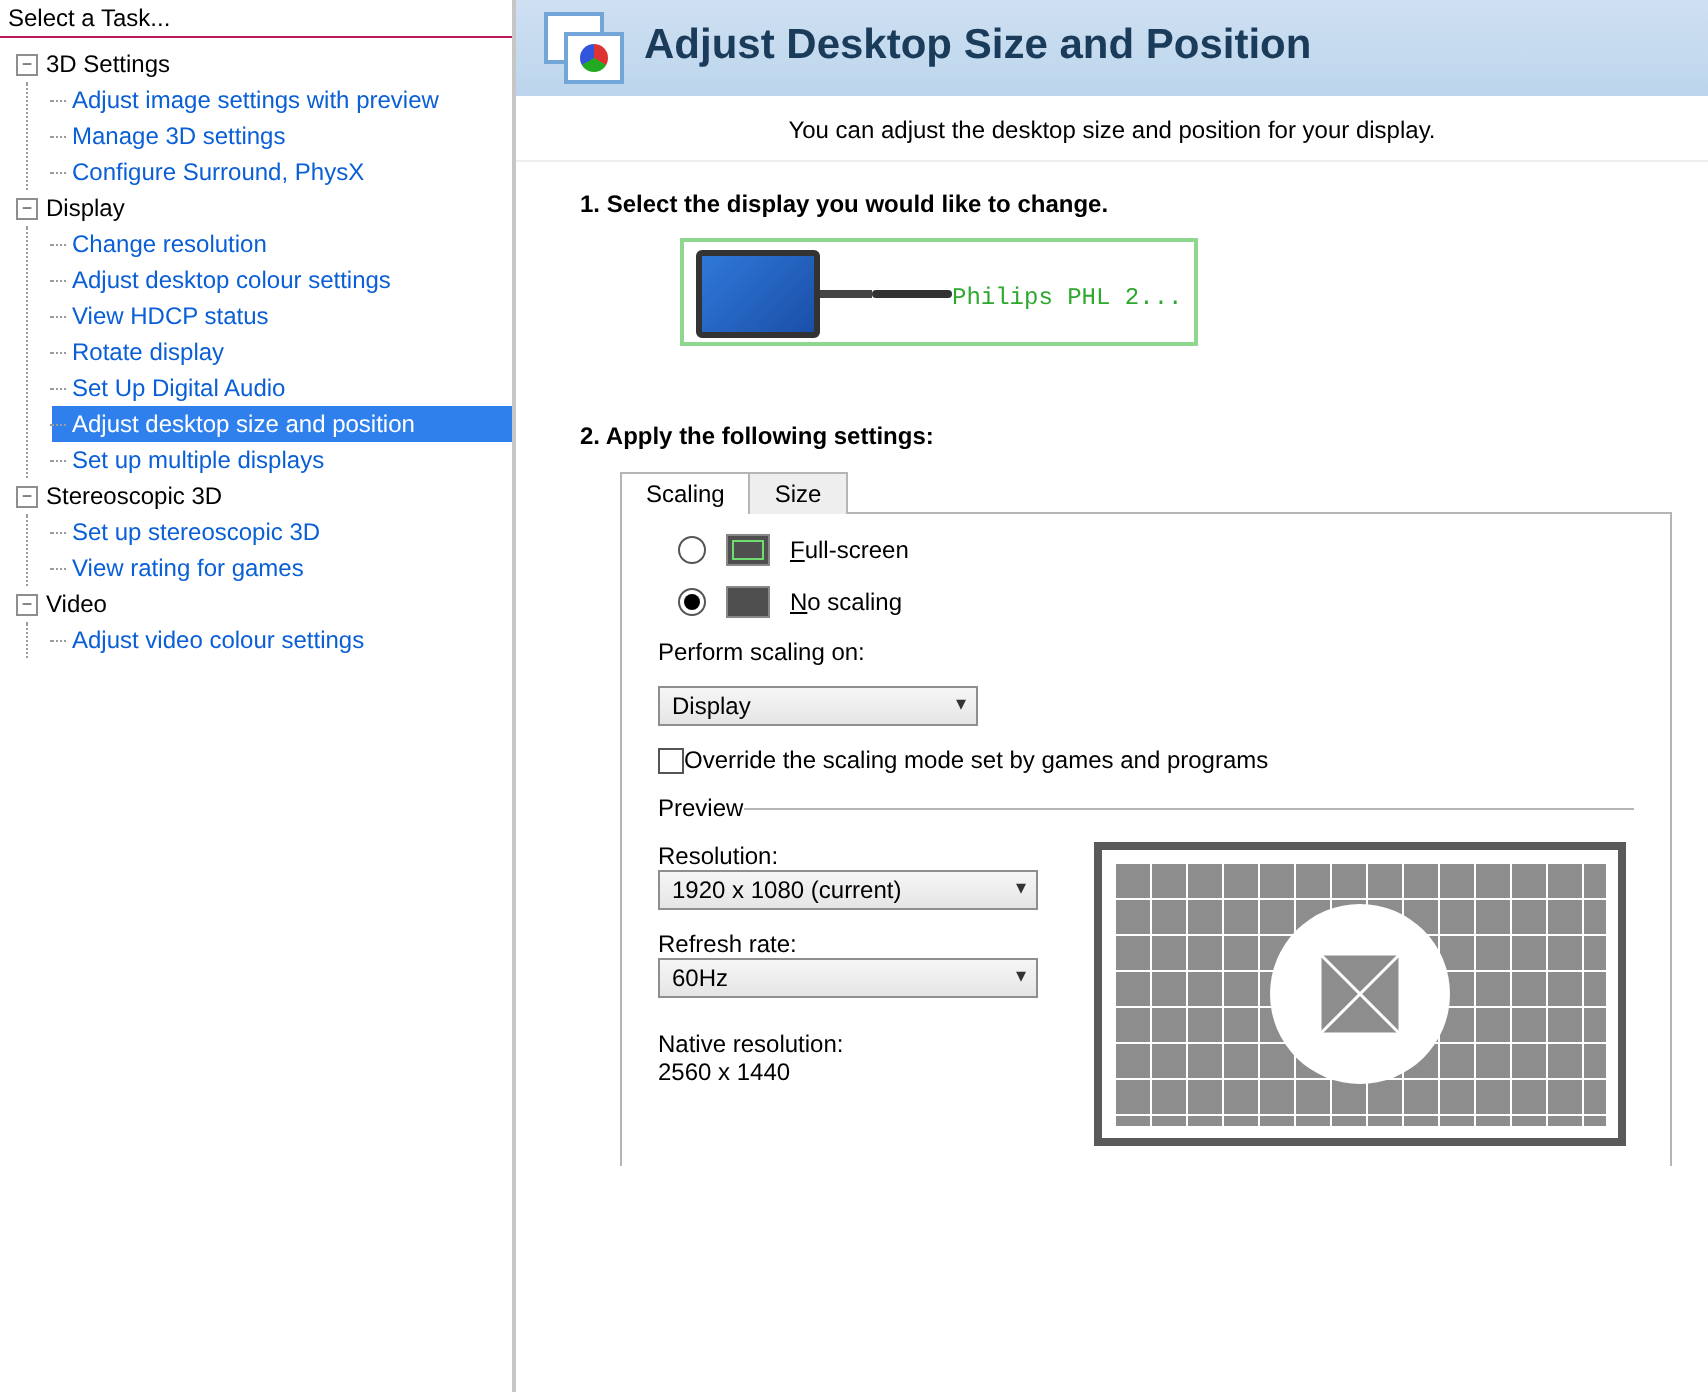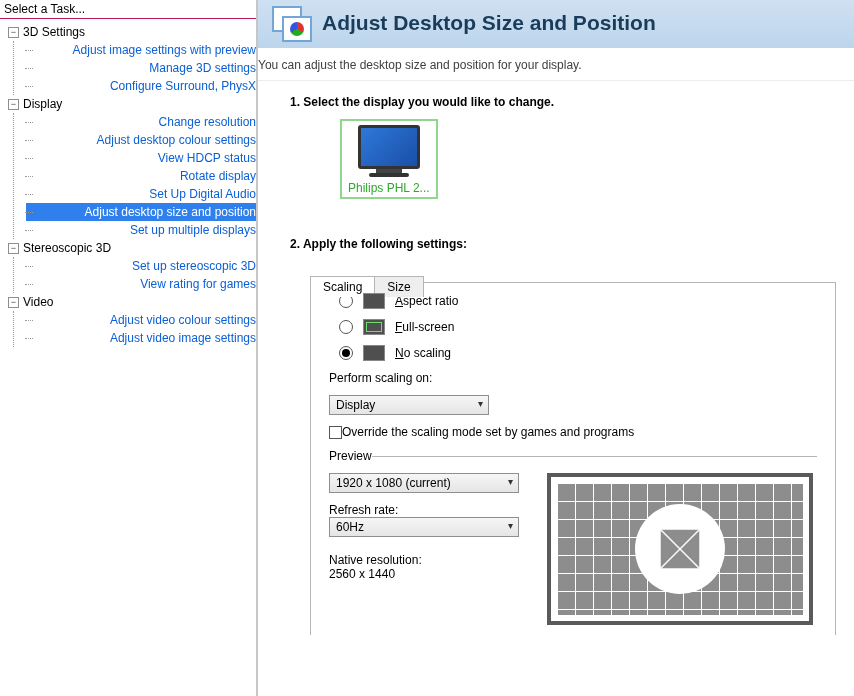--- a/index.html
+++ b/index.html
@@ -54,21 +54,20 @@
     margin-left: 5px;
     padding-left: 12px;
     border-left: 1px dotted #9b9b9b;
   }
   .tree-leaf {
     position: relative;
     padding: 1px 0 1px 10px;
     color: #0a5fd6;
     cursor: pointer;
     white-space: nowrap;
-    text-align: right;
   }
   .tree-leaf::before {
     content: "";
     position: absolute;
     left: -1px; top: 9px;
     width: 8px; border-top: 1px dotted #9b9b9b;
   }
   .tree-leaf.selected {
     background: #2f80ed;
     color: #fff;
@@ -107,47 +106,47 @@
   .header-icon .front .dot { width: 14px; height: 14px; border-radius: 50%;
     background: conic-gradient(#d33 0 120deg, #2a2 120deg 240deg, #35d 240deg 360deg);
   }
   .header h1 {
     margin: 0;
     font-size: 21px;
     font-weight: 700;
     color: #1a3c5a;
   }
   .subtitle {
-    text-align: left;
+    text-align: center;
     padding: 10px 0 8px 0;
     font-size: 12px;
-    color: #404040;
+    color: #000000;
   }
   .body {
     flex: 1;
     overflow-y: auto;
     padding: 6px 18px 24px 32px;
     border-top: 1px solid #eee;
   }
   .step-label {
     font-weight: 700;
     font-size: 12px;
     margin: 8px 0 10px 0;
   }
 
   
   .display-thumb-wrap {
     display: inline-flex;
-    flex-direction: column;
     align-items: center;
     margin-left: 50px;
     border: 2px solid #8fd68f;
     padding: 4px 6px 2px 6px;
     background: #fff;
     cursor: pointer;
+    font-family: Liberation Mono, monospace;
   }
   .monitor {
     width: 62px; height: 44px;
     background: linear-gradient(135deg,#2f78d8,#1a4fa8);
     border: 3px solid #333;
     border-radius: 3px;
   }
   .monitor-stand {
     width: 26px; height: 4px; background: #444;
   }
@@ -165,21 +164,21 @@
     display: flex;
     border-bottom: 1px solid #b5b5b5;
   }
   .tab {
     padding: 3px 12px;
     border: 1px solid #b5b5b5;
     border-bottom: none;
     background: #eeeeee;
     font-size: 12px;
     position: relative;
-    top: 15px;
+    top: 1px;
     cursor: pointer;
   }
   .tab.active { background: #fff; }
   .tab + .tab { margin-left: -1px; }
   .tab-body {
     margin-left: 20px;
     border-left: 1px solid #b5b5b5;
     border-right: 1px solid #b5b5b5;
     padding: 10px 18px;
     display: flex;
@@ -299,21 +298,20 @@
       <div class="tree-leaf">Set up stereoscopic 3D</div>
       <div class="tree-leaf">View rating for games</div>
     </div>
 
     <div class="tree-group-row">
       <span class="tree-toggle">−</span>
       <span class="tree-group-label">Video</span>
     </div>
     <div class="tree-children">
       <div class="tree-leaf">Adjust video colour settings</div>
-      <div class="tree-leaf">Adjust video image settings</div>
     </div>
 
   </div>
 </div>
 
 <div class="content">
 
   <div class="header">
     <div class="header-icon">
       <div class="back"></div>
@@ -340,25 +338,20 @@
     <div class="step-label" style="margin-top:38px">2. Apply the following settings:</div>
 
     <div class="tabs">
       <div class="tab active">Scaling</div>
       <div class="tab">Size</div>
     </div>
 
     <div class="tab-body">
 
 
-      <div class="radio-row">
-        <span class="radio"></span>
-        <span class="scale-icon"></span>
-        <span><span style="text-decoration:underline">A</span><span>spect ratio</span></span>
-      </div>
 
       <div class="radio-row">
         <span class="radio"></span>
         <span class="scale-icon full"></span>
         <span><span style="text-decoration:underline">F</span>ull-screen</span>
       </div>
 
       <div class="radio-row">
         <span class="radio">
             <span class="dot"></span>
@@ -376,20 +369,21 @@
       </div>
 
       <div class="preview-row">
         <span>Preview</span>
         <div class="line"></div>
       </div>
 
       <div class="lower-flex">
         <div class="lower-left">
           <div>
+            <div class="section-label">Resolution:</div>
             <div class="select">1920 x 1080 (current)</div>
           </div>
           <div>
             <div class="section-label">Refresh rate:</div>
             <div class="select">60Hz</div>
           </div>
           <div class="native-line">
             <div class="section-label">Native resolution:</div>
             <div>2560 x 1440</div>
           </div>

